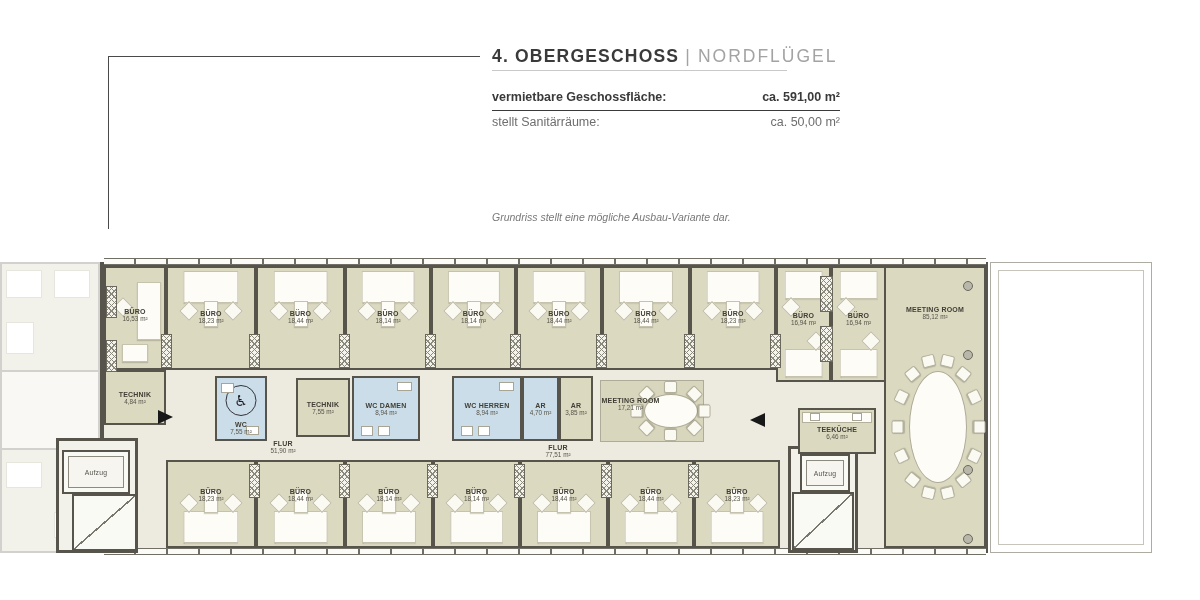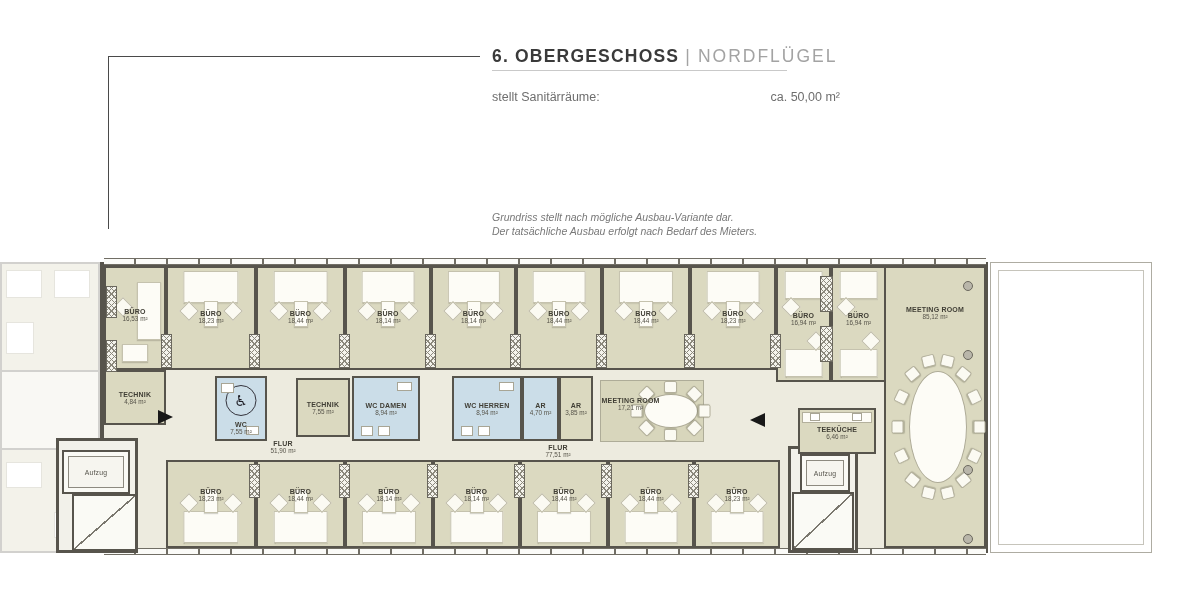--- a/index.html
+++ b/index.html
@@ -80,34 +80,37 @@
   .ghost .gf{position:absolute;background:#fff;border:1px solid #b3b09c;}
 </style>
 </head>
 <body>
 
 <div class="page">
 
   <div class="bracket-h"></div>
   <div class="bracket-v"></div>
   <div class="title">
-    <span>6. OBERGESCHOSS</span>
+    <span>4. OBERGESCHOSS</span>
     <span class="sep">|</span>
     <span class="wing">NORDFLÜGEL</span>
   </div>
   <div class="title-underline"></div>
   <div class="metrics">
+    <div class="metric-row em">
+      <span>vermietbare Geschossfläche:</span>
+      <span>ca. 591,00 m²</span>
+    </div>
     <div class="metric-row dim">
       <span>stellt Sanitärräume:</span>
       <span>ca. 50,00 m²</span>
     </div>
   </div>
   <div class="note">
-    <div>Grundriss stellt nach mögliche Ausbau-Variante dar.</div>
-    <div>Der tatsächliche Ausbau erfolgt nach Bedarf des Mieters.</div>
+    <div>Grundriss stellt eine mögliche Ausbau-Variante dar.</div>
   </div>
 
   <div class="ghost">
     <div class="g" style="left:0;top:0;width:100px;height:110px;"></div>
     <div class="g" style="left:0;top:108px;width:100px;height:80px;background:#edebdf;"></div>
     <div class="g" style="left:0;top:186px;width:100px;height:105px;"></div>
     <div class="gf" style="left:6px;top:8px;width:34px;height:26px;"></div>
     <div class="gf" style="left:54px;top:8px;width:34px;height:26px;"></div>
     <div class="gf" style="left:6px;top:60px;width:26px;height:30px;"></div>
     <div class="gf" style="left:6px;top:200px;width:34px;height:24px;"></div>

